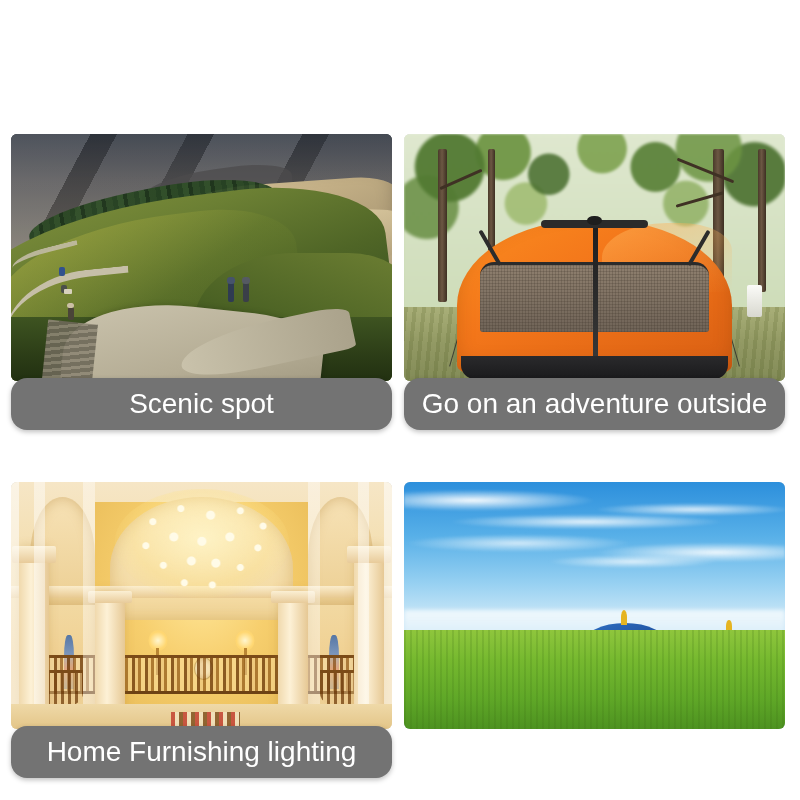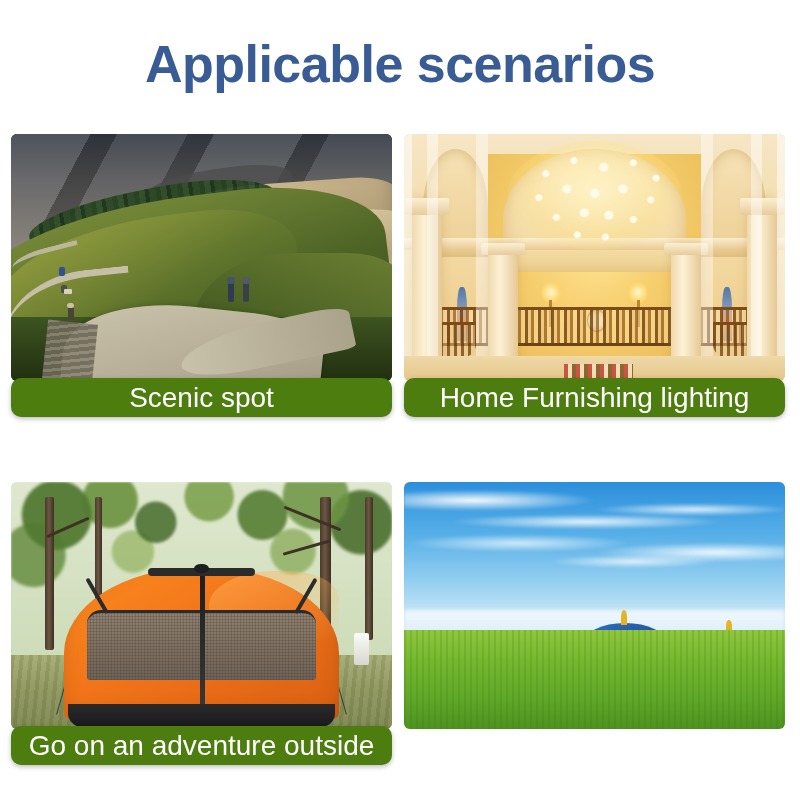--- a/index.html
+++ b/index.html
@@ -59,23 +59,23 @@
     background:#cfcfcf;
   }
   .card-photo .scene { position:absolute; inset:0; }
 
   
   .card-caption {
     position:absolute;
     left:0;
     top:244px;
     width:381px;
-    height:39px;
-    background:#4d7c0f;
-    border-radius:10px;
+    height:52px;
+    background:#737373;
+    border-radius:16px;
     box-shadow:0 2px 5px rgba(0,0,0,0.25);
     display:flex;
     align-items:center;
     justify-content:center;
     overflow:hidden;
   }
   .card-caption-label {
     color:#ffffff;
     font-size:28px;
     font-weight:normal;
@@ -483,21 +483,20 @@
   }
   .sc-grass .pr1 { left:46%; }
   .sc-grass .pr2 { left:28%; background:#5a5a66; }
   .sc-grass .pr3 { left:36%; background:#4a4a55; }
 </style>
 </head>
 <body>
 
 <div id="page">
 
-  <h1 class="page-title">Applicable scenarios</h1>
 
   <div class="card-grid">
 
     <div class="card">
       <div class="card-photo">
         <div class="scene sc-mountain">
           <div class="rock-far"></div>
           <div class="rock-shadow"></div>
           <div class="rock-lit"></div>
           <div class="rock-lit2"></div>
@@ -513,20 +512,51 @@
           <div class="steps"></div>
           <div class="hiker h1"></div>
           <div class="hiker h2"></div>
           <div class="hiker h3"></div>
           <div class="hiker h4"></div>
           <div class="hiker h5"></div>
         </div>
       </div>
       <div class="card-caption">
         <span class="card-caption-label">Scenic spot</span>
+      </div>
+    </div>
+
+    <div class="card">
+      <div class="card-photo">
+        <div class="scene sc-tent">
+          <div class="foliage"></div>
+          <div class="trunk t1"></div>
+          <div class="trunk t2"></div>
+          <div class="trunk t3"></div>
+          <div class="trunk t4"></div>
+          <div class="branch b1"></div>
+          <div class="branch b2"></div>
+          <div class="branch b3"></div>
+          <div class="ground"></div>
+          <div class="post-w"></div>
+          <div class="guy g1"></div>
+          <div class="guy g2"></div>
+          <div class="tent-body"></div>
+          <div class="tent-top-shade"></div>
+          <div class="mesh"></div>
+          <div class="mesh-split"></div>
+          <div class="tent-base"></div>
+          <div class="pole pl"></div>
+          <div class="pole pr"></div>
+          <div class="ridge"></div>
+          <div class="hub"></div>
+        </div>
+      </div>
+      <div class="card-caption">
+        <span class="card-caption-label">Go on an adventure outside</span>
       </div>
     </div>
 
     <div class="card">
       <div class="card-photo">
         <div class="scene sc-interior">
           <div class="wall-glow"></div>
           <div class="arch-center"></div>
           <div class="arch-left"></div>
           <div class="arch-right"></div>
@@ -551,51 +581,20 @@
           <div class="floor-items"></div>
         </div>
       </div>
       <div class="card-caption">
         <span class="card-caption-label">Home Furnishing lighting</span>
       </div>
     </div>
 
     <div class="card">
       <div class="card-photo">
-        <div class="scene sc-tent">
-          <div class="foliage"></div>
-          <div class="trunk t1"></div>
-          <div class="trunk t2"></div>
-          <div class="trunk t3"></div>
-          <div class="trunk t4"></div>
-          <div class="branch b1"></div>
-          <div class="branch b2"></div>
-          <div class="branch b3"></div>
-          <div class="ground"></div>
-          <div class="post-w"></div>
-          <div class="guy g1"></div>
-          <div class="guy g2"></div>
-          <div class="tent-body"></div>
-          <div class="tent-top-shade"></div>
-          <div class="mesh"></div>
-          <div class="mesh-split"></div>
-          <div class="tent-base"></div>
-          <div class="pole pl"></div>
-          <div class="pole pr"></div>
-          <div class="ridge"></div>
-          <div class="hub"></div>
-        </div>
-      </div>
-      <div class="card-caption">
-        <span class="card-caption-label">Go on an adventure outside</span>
-      </div>
-    </div>
-
-    <div class="card">
-      <div class="card-photo">
         <div class="scene sc-grass">
           <div class="clouds"></div>
           <div class="horizon-haze"></div>
           <div class="yurt y-far"></div>
           <div class="yurt y-l1"></div>
           <div class="yurt y-r2"></div>
           <div class="yurt y-r1"></div>
           <div class="yurt-base y-r1-base"></div>
           <div class="spire y-r1-spire"></div>
           <div class="yurt y-main"></div>

